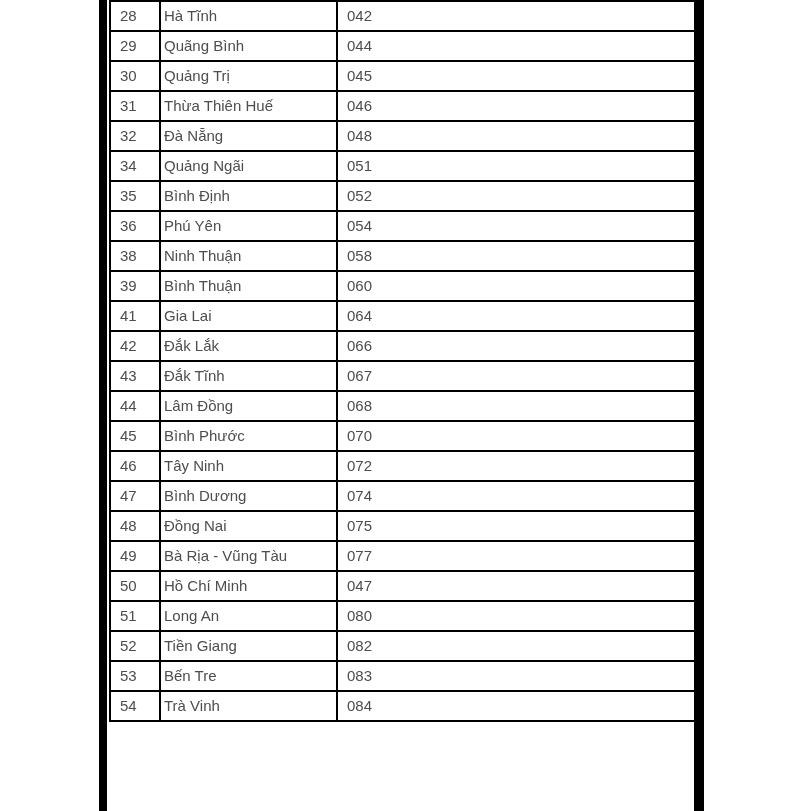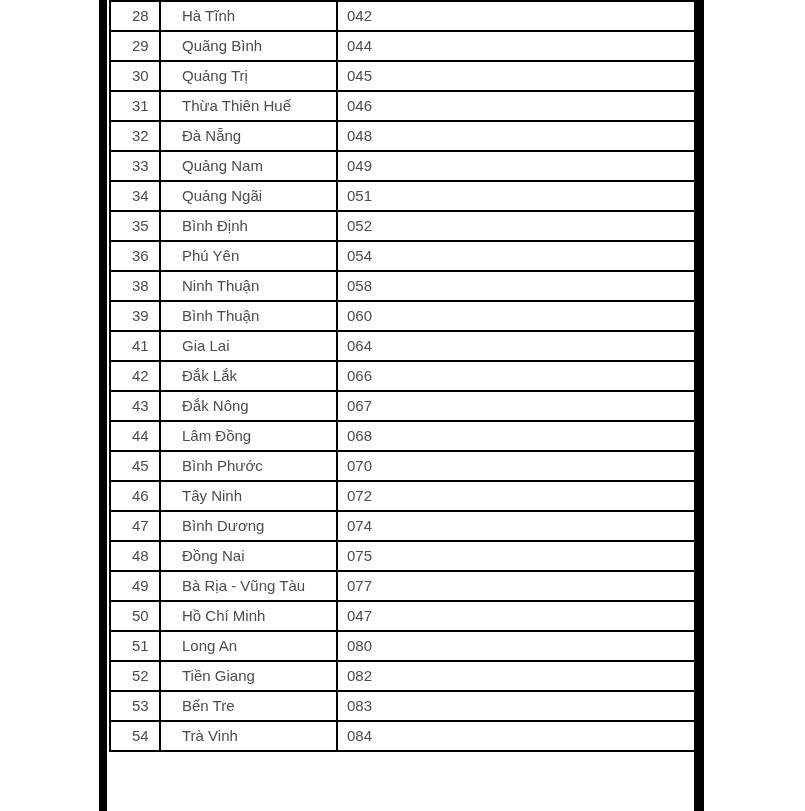--- a/index.html
+++ b/index.html
@@ -36,22 +36,22 @@
     box-sizing:content-box;
     padding:0;
     font-size:15px;
     line-height:28px;
     color:var(--text-color);
     vertical-align:middle;
     white-space:nowrap;
     overflow:hidden;
     background:var(--bg-color);
   }
-  td.cell-no{padding-left:21px;}
-  td.cell-name{padding-left:21px;}
+  td.cell-no{padding-left:9px;}
+  td.cell-name{padding-left:3px;}
   td.cell-code{padding-left:9px;margin-top:20px;}
 </style>
 </head>
 <body>
 
 <div class="side-bar left"></div>
 <div class="side-bar right"></div>
 
 <table class="province-table">
   <colgroup>
@@ -79,25 +79,20 @@
         <td class="cell-no">31</td>
         <td class="cell-name">Thừa Thiên Huế</td>
         <td class="cell-code">046</td>
       </tr>
       <tr>
         <td class="cell-no">32</td>
         <td class="cell-name">Đà Nẵng</td>
         <td class="cell-code">048</td>
       </tr>
       <tr>
-        <td class="cell-no">33</td>
-        <td class="cell-name">Quảng Nam</td>
-        <td class="cell-code">049</td>
-      </tr>
-      <tr>
         <td class="cell-no">34</td>
         <td class="cell-name">Quảng Ngãi</td>
         <td class="cell-code">051</td>
       </tr>
       <tr>
         <td class="cell-no">35</td>
         <td class="cell-name">Bình Định</td>
         <td class="cell-code">052</td>
       </tr>
       <tr>
@@ -120,21 +115,21 @@
         <td class="cell-name">Gia Lai</td>
         <td class="cell-code">064</td>
       </tr>
       <tr>
         <td class="cell-no">42</td>
         <td class="cell-name">Đắk Lắk</td>
         <td class="cell-code">066</td>
       </tr>
       <tr>
         <td class="cell-no">43</td>
-        <td class="cell-name">Đắk Nông</td>
+        <td class="cell-name">Đắk Tĩnh</td>
         <td class="cell-code">067</td>
       </tr>
       <tr>
         <td class="cell-no">44</td>
         <td class="cell-name">Lâm Đồng</td>
         <td class="cell-code">068</td>
       </tr>
       <tr>
         <td class="cell-no">45</td>
         <td class="cell-name">Bình Phước</td>

